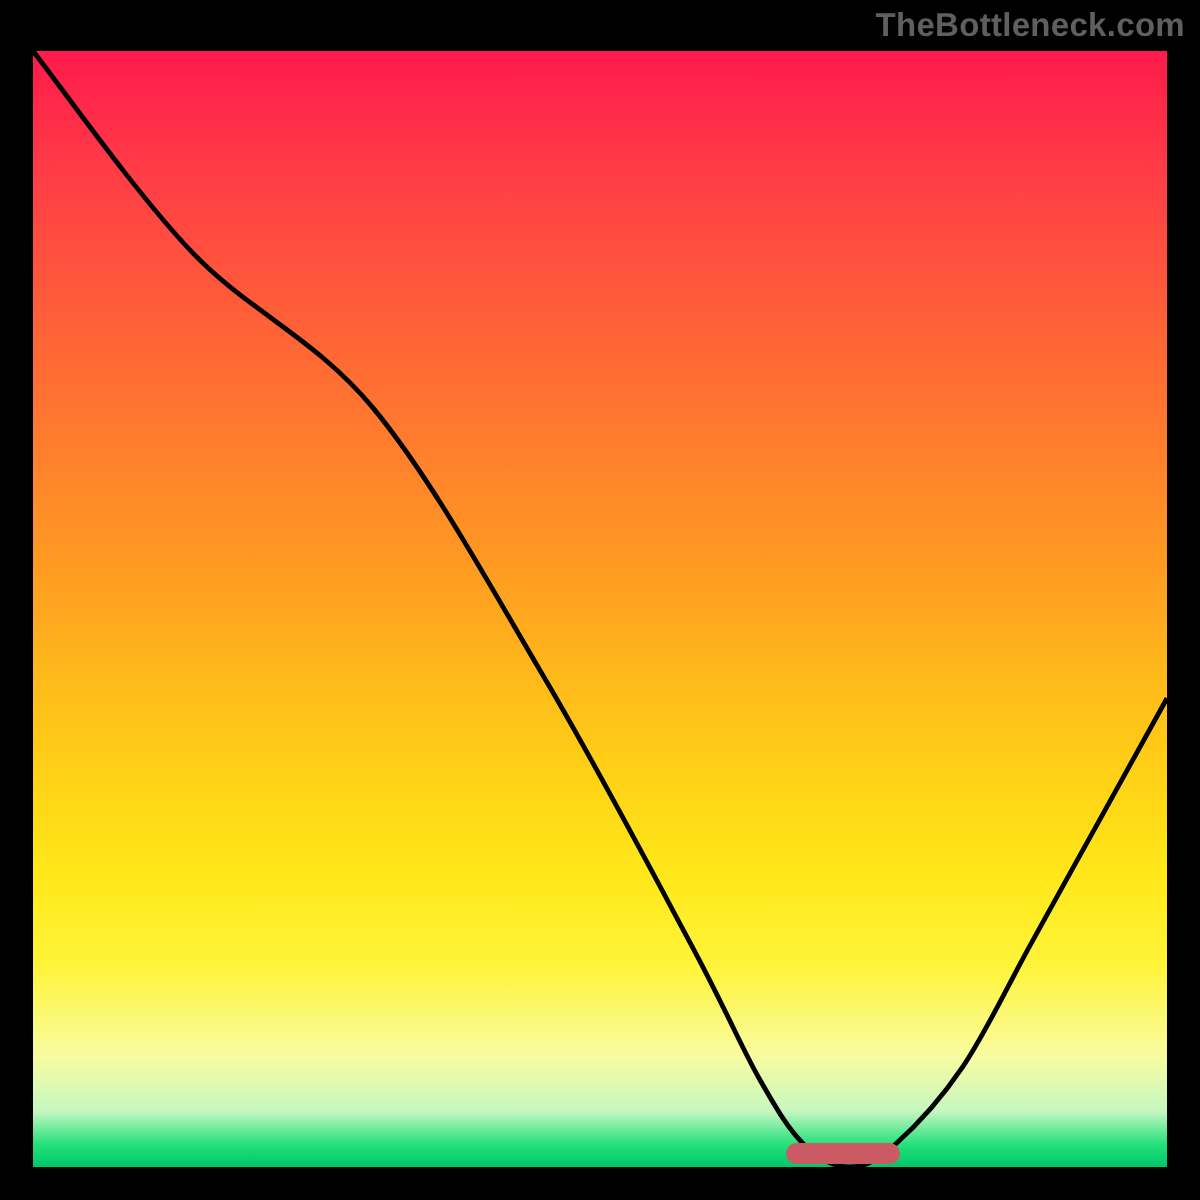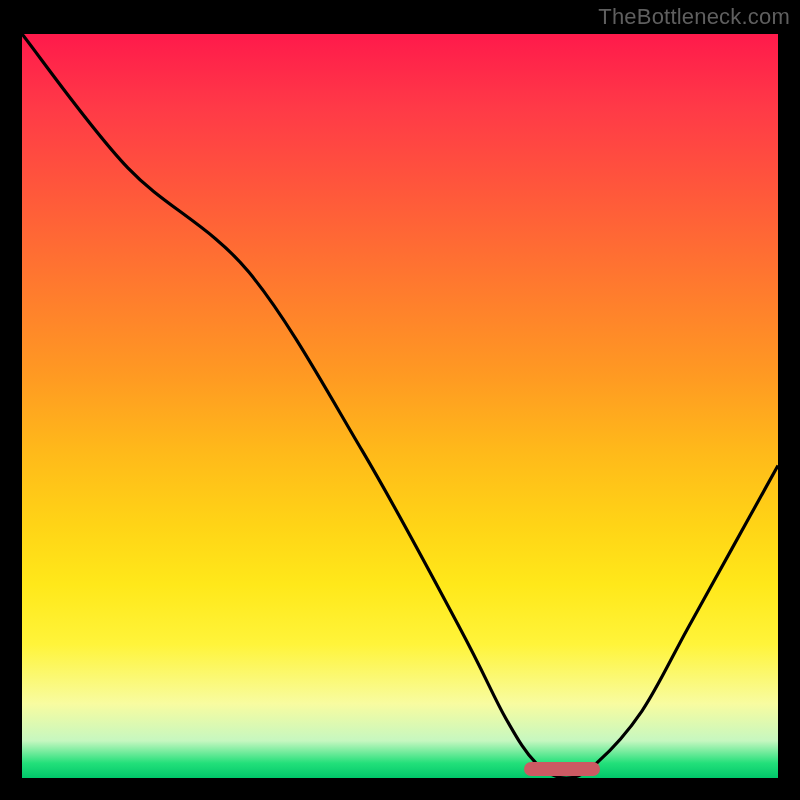--- a/index.html
+++ b/index.html
@@ -1,17 +1,17 @@
 <!DOCTYPE html>
 <html><head>
 <meta charset="utf-8">
 <style>
   html,body{margin:0;padding:0;width:800px;height:800px;overflow:hidden;background:#000;font-family:Arial,Helvetica,sans-serif}
   .wrap{position:relative;width:800px;height:800px}
-  .attribution{position:absolute;top:4px;right:10px;font-size:22px;font-weight:400;color:#5f5f5f;letter-spacing:.2px}
+  .attribution{position:absolute;top:4px;right:10px;font-size:22px;font-weight:700;color:#5f5f5f;letter-spacing:.2px}
   
   .plot-frame{position:absolute;left:18px;top:30px;width:764px;height:752px;box-sizing:border-box;border:4px solid #000}
   .plot-inner{position:absolute;inset:0}
   
   .bg-grad{position:absolute;inset:0;
     background:linear-gradient(to bottom,
       #ff1a4b 0%,
       #ff3a47 10%,
       #ff5a3a 22%,
       #ff7a2e 34%,

